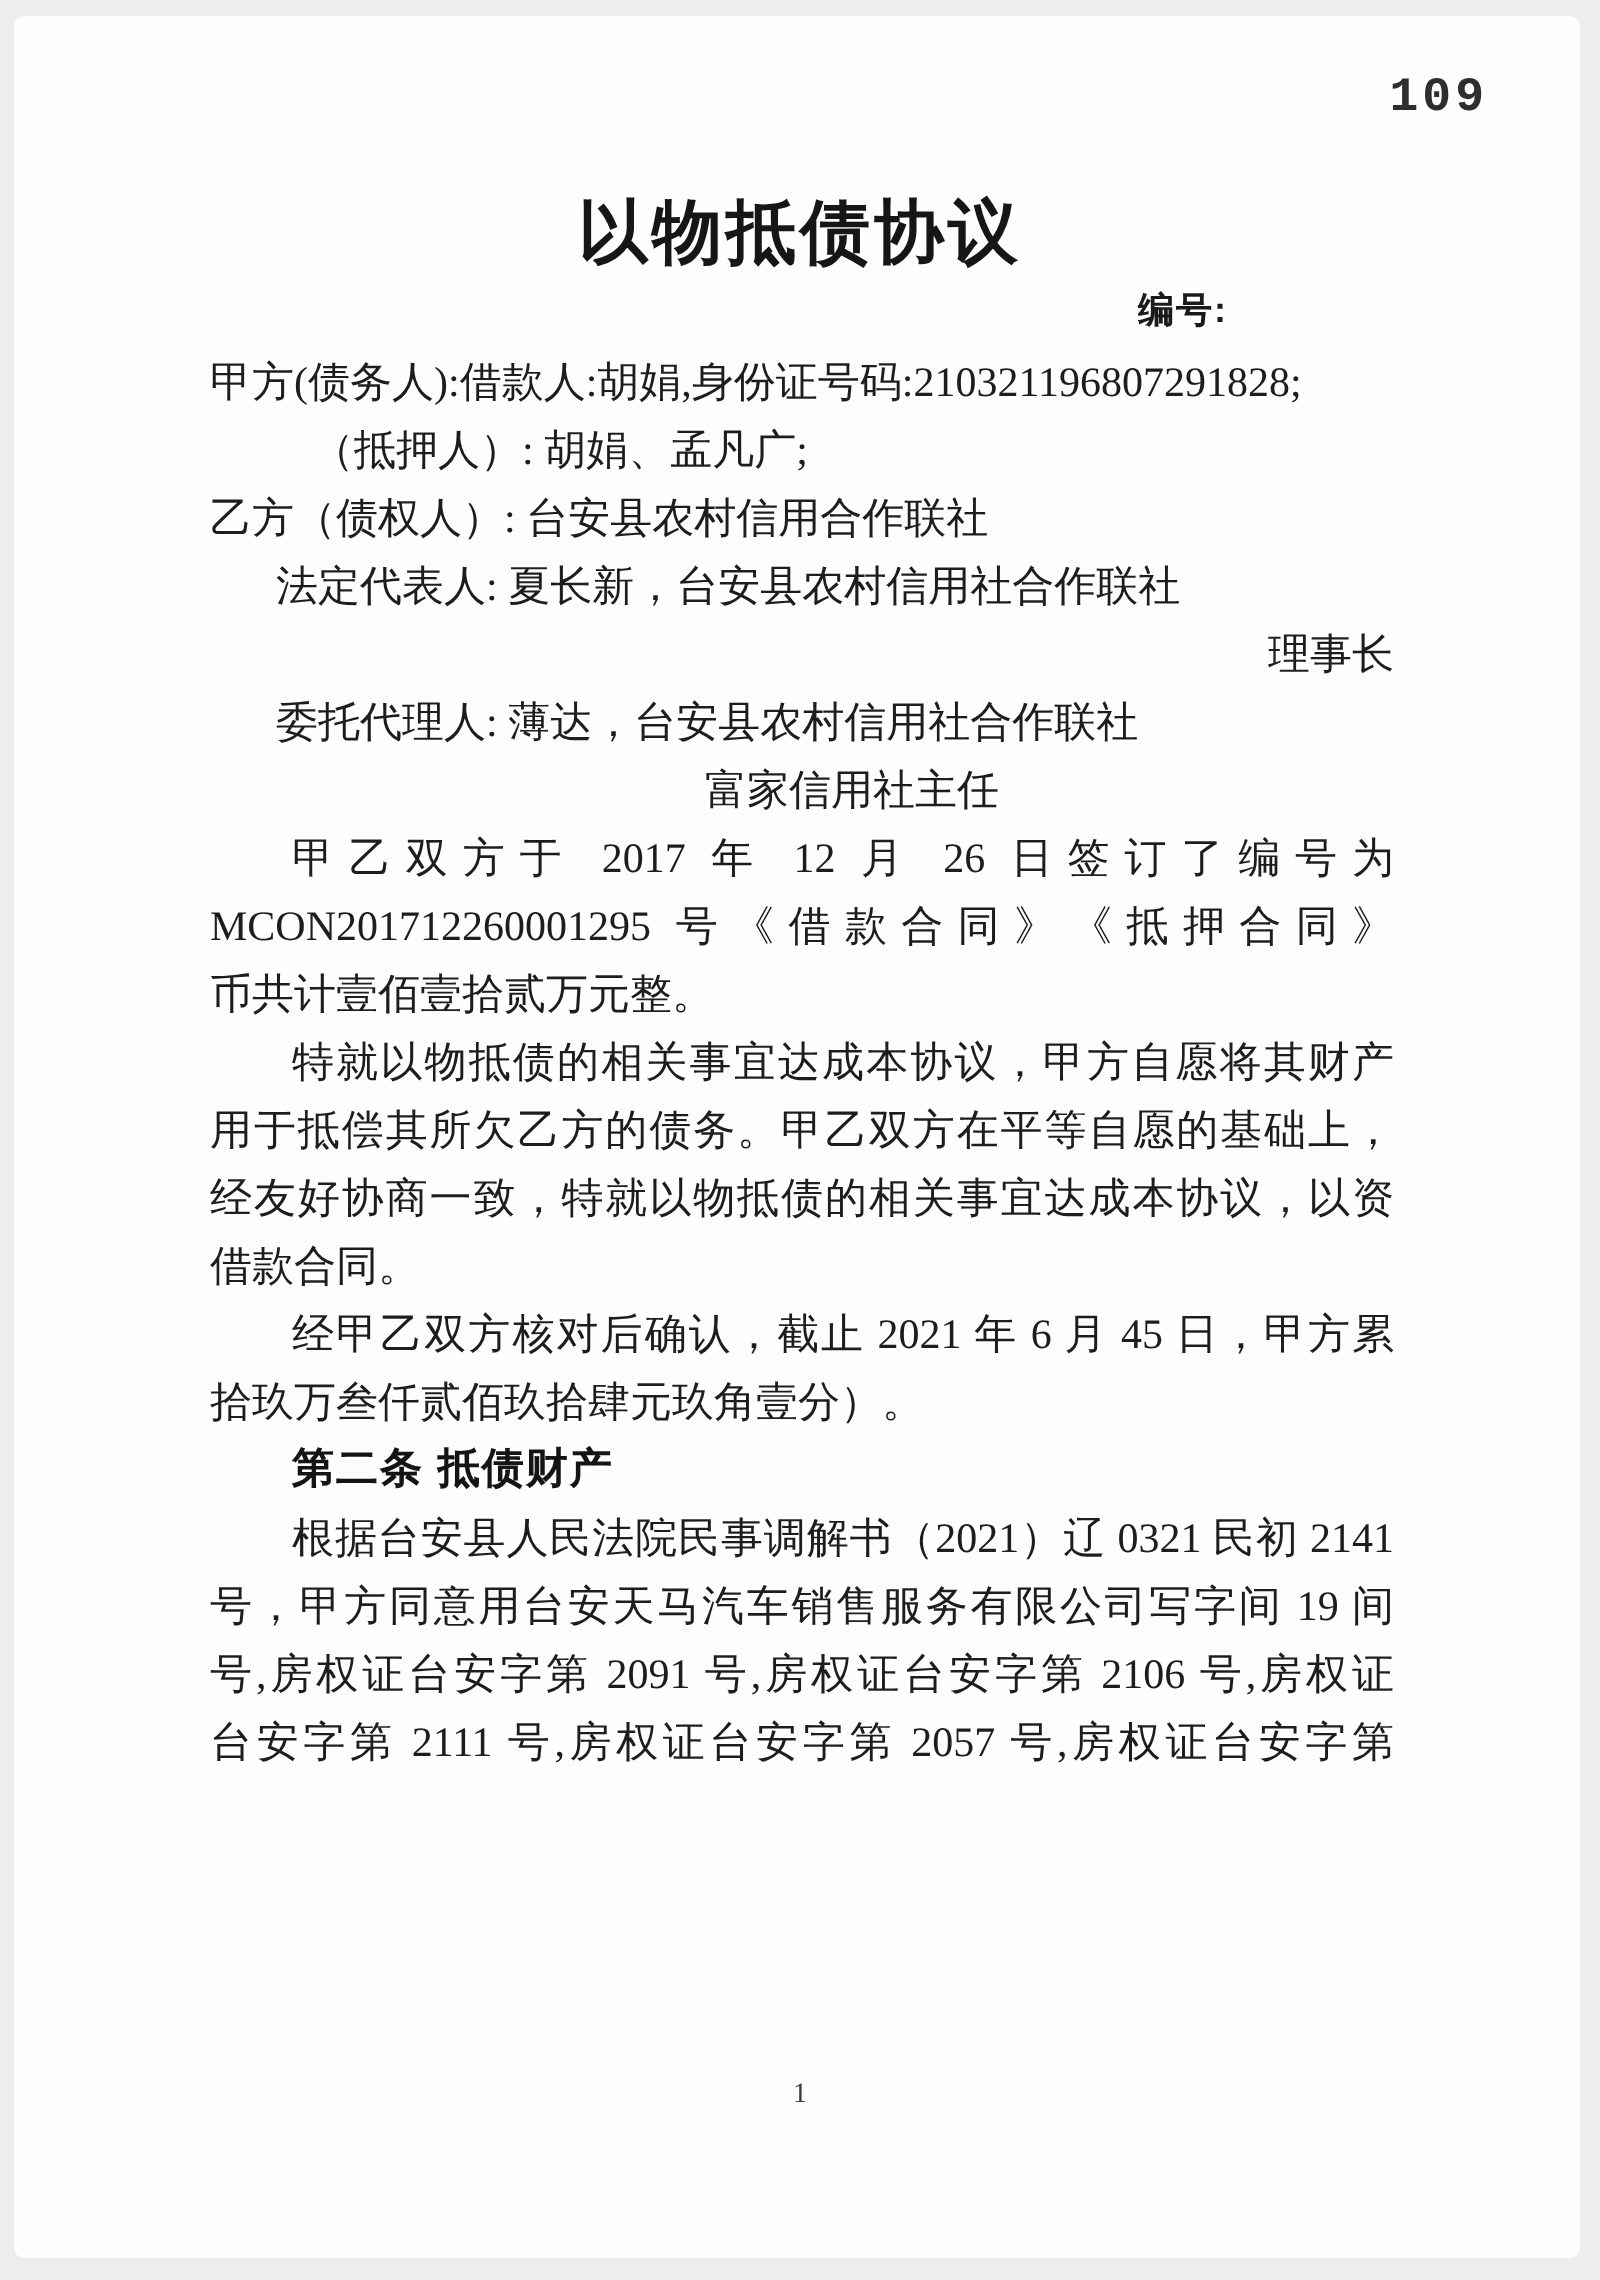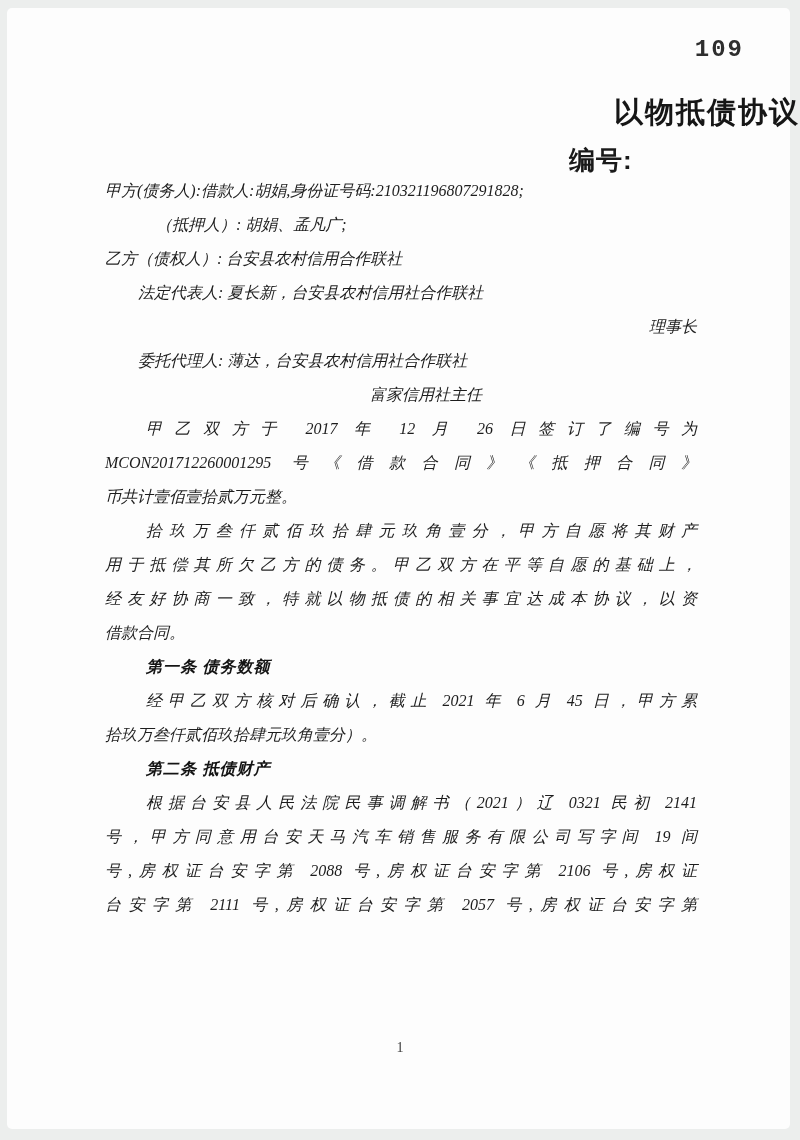--- a/index.html
+++ b/index.html
@@ -14,32 +14,32 @@
   .page {
     position:absolute; left:7px; top:8px; width:783px; height:1121px;
     background:#fdfdfd; border-radius:5px;
   }
   .stamp {
     position:absolute; top:36px; right:56px;
     font-family:"Liberation Mono","DejaVu Sans Mono",monospace;
     font-size:24px; font-weight:600; letter-spacing:2px; color:#2e2e2e;
   }
   .title {
-    position:absolute; top:93px; left:0; width:800px; text-align:right;
+    position:absolute; top:93px; left:0; width:800px; text-align:center;
     font-family:"Liberation Sans","DejaVu Sans",sans-serif;
-    font-size:29px; font-weight:700; letter-spacing:2px; color:#161616;
+    font-size:35px; font-weight:700; letter-spacing:2px; color:#161616;
   }
   .bianhao {
     position:absolute; top:143px; left:569px;
     font-family:"Liberation Sans","DejaVu Sans",sans-serif;
-    font-size:26px; font-weight:700; letter-spacing:1px; color:#1a1a1a;
+    font-size:18px; font-weight:700; letter-spacing:1px; color:#1a1a1a;
   }
   .content {
     position:absolute; left:105px; top:174px; width:592px;
-    font-size:16px; color:#1d1d1d;font-style:italic;
+    font-size:21px; color:#1d1d1d;
   }
   .ln { height:34px; line-height:34px; }
   .jst { text-align:justify; text-align-last:justify; text-justify:inter-character; }
   .ind { text-indent:41px; }
   .in1 { padding-left:51px; }
   .in2 { padding-left:33px; }
   .ctrA { text-align:right; padding-left:12px; }
   .ctrB { text-align:center; padding-left:50px; }
   .hd {
     font-weight:700; padding-left:41px;
@@ -69,29 +69,28 @@
   <div class="ln">乙方（债权人）: 台安县农村信用合作联社</div>
   <div class="ln in2">法定代表人: 夏长新，台安县农村信用社合作联社</div>
   <div class="ln ctrA">理事长</div>
   <div class="ln in2">委托代理人: 薄达，台安县农村信用社合作联社</div>
   <div class="ln ctrB">富家信用社主任</div>
 
   <div class="ln ind jst">甲乙双方于 2017 年 12 月 26 日签订了编号为</div>
   <div class="ln jst">MCON201712260001295 号《借款合同》《抵押合同》</div>
   <div class="ln">币共计壹佰壹拾贰万元整。</div>
 
-  <div class="ln ind jst">拾玖万叁仟贰佰玖拾肆元玖角壹分，甲方自愿将其财产</div>
+  <div class="ln ind jst">特就以物抵债的相关事宜达成本协议，甲方自愿将其财产</div>
   <div class="ln jst">用于抵偿其所欠乙方的债务。甲乙双方在平等自愿的基础上，</div>
   <div class="ln jst">经友好协商一致，特就以物抵债的相关事宜达成本协议，以资</div>
   <div class="ln">借款合同。</div>
 
-  <div class="ln hd">第一条 债务数额</div>
   <div class="ln ind jst">经甲乙双方核对后确认，截止 2021 年 6 月 45 日，甲方累</div>
   <div class="ln">拾玖万叁仟贰佰玖拾肆元玖角壹分）。</div>
 
   <div class="ln hd">第二条 抵债财产</div>
   <div class="ln ind jst">根据台安县人民法院民事调解书（2021）辽 0321 民初 2141</div>
   <div class="ln jst">号，甲方同意用台安天马汽车销售服务有限公司写字间 19 间</div>
-  <div class="ln jst">号,房权证台安字第 2088 号,房权证台安字第 2106 号,房权证</div>
+  <div class="ln jst">号,房权证台安字第 2091 号,房权证台安字第 2106 号,房权证</div>
   <div class="ln jst">台安字第 2111 号,房权证台安字第 2057 号,房权证台安字第</div>
 </div>
 
 <div class="footer">1</div>
 
 </body></html>

